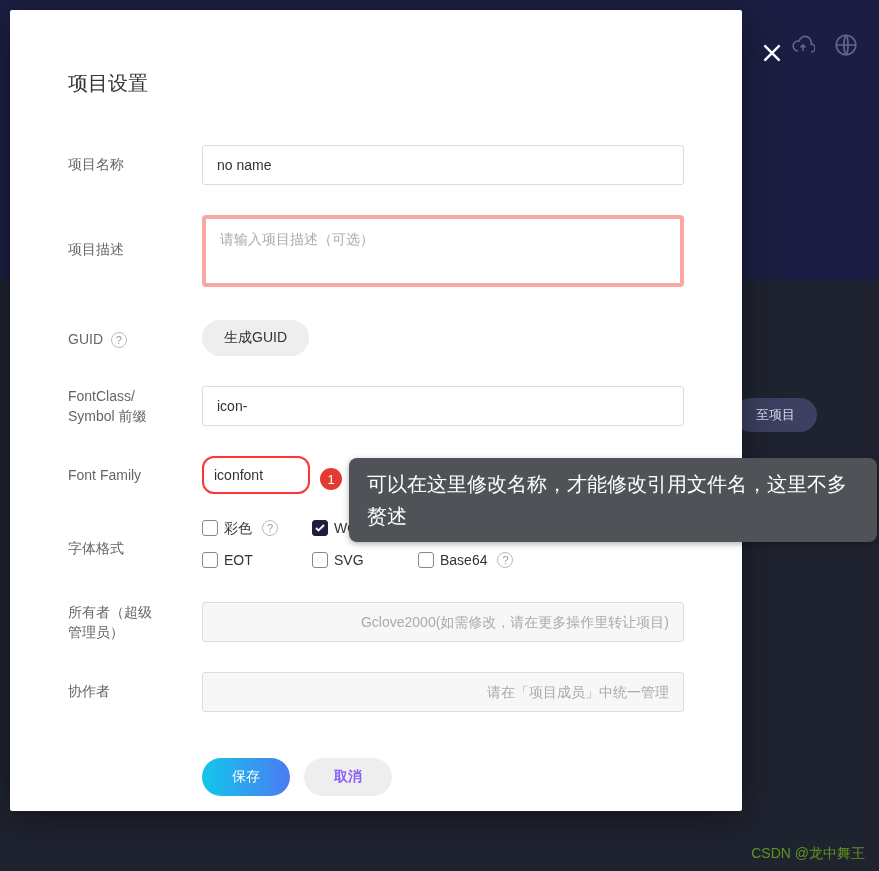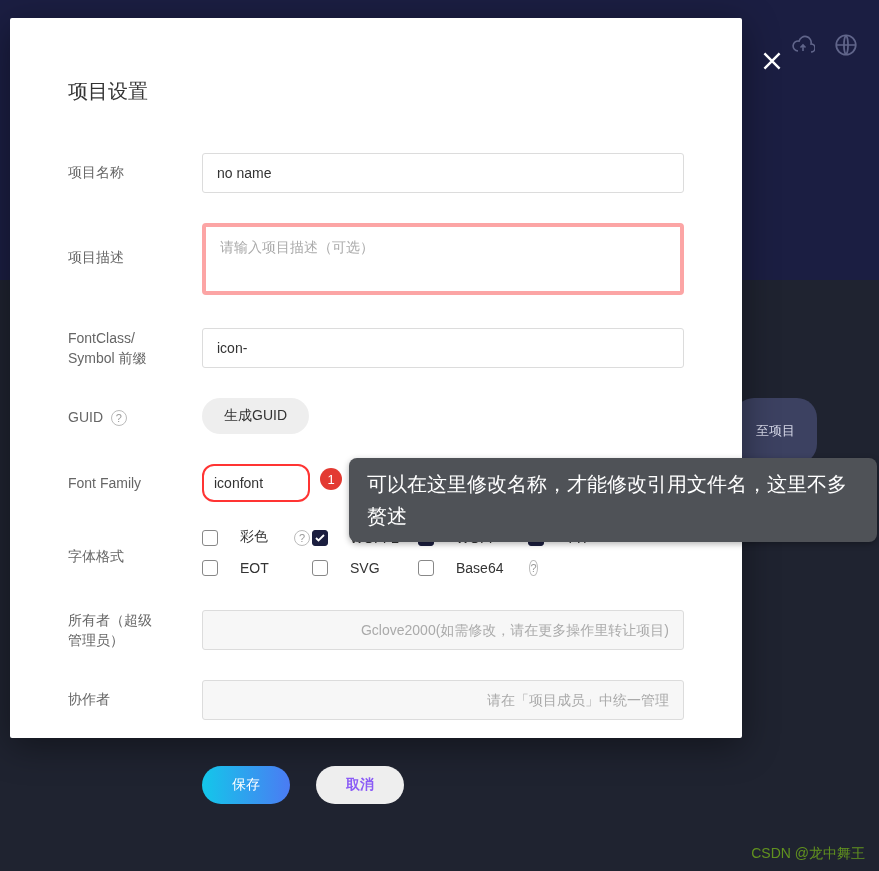--- a/index.html
+++ b/index.html
@@ -28,30 +28,30 @@
       align-items: center;
     }
     .bg-icons svg { opacity: 0.55; }
     .bg-badge {
       position: absolute;
       top: 398px;
       right: 62px;
       background: #3c4161;
       color: #d6d8e8;
       font-size: 13px;
-      padding: 24px 22px;
+      padding: 8px 22px;
       border-radius: 20px;
     }
     .modal {
       position: absolute;
-      top: 18px;
+      top: 10px;
       left: 10px;
       background: #ffffff;
       width: 732px;
-      height: 720px;
+      height: 801px;
       padding: 60px 58px 40px 58px;
       border-radius: 2px;
       box-shadow: 0 8px 36px rgba(0,0,0,0.4);
     }
     .close-icon {
       position: absolute;
       top: 30px;
       right: -43px;
       cursor: pointer;
       width: 26px; height: 26px;
@@ -143,41 +143,41 @@
       border-radius: 12px;
       background: #fff;
     }
     .checkbox-grid {
       display: grid;
       grid-template-columns: 110px 106px 110px 100px;
       row-gap: 14px;
     }
     .checkbox-item {
       display: flex;
-      align-items: flex-end;
-      gap: 22px;
+      align-items: flex-start;
+      gap: 6px;
       cursor: pointer;
     }
     .checkbox-box {
       width: 16px; height: 16px;
       border: 1.5px solid #888;
       border-radius: 3px;
       display: inline-flex;
       align-items: center;
       justify-content: center;
       flex-shrink: 0;
     }
     .checkbox-box.checked {
       background: #1b1e3f;
       border-color: #1b1e3f;
     }
     .checkbox-box.checked svg { display: block; }
     .checkbox-box svg { display: none; }
     .checkbox-label { color: #333; font-size: 14px; }
-    .btn-row { display: flex; gap: 26px; padding-top: 8px; }
+    .btn-row { display: flex; gap: 14px; padding-top: 8px; }
     .btn {
       height: 38px;
       padding: 0 30px;
       border-radius: 19px;
       font-size: 14px;
       border: none;
       cursor: pointer;
     }
     .btn-primary {
       background: linear-gradient(90deg, #13c7ea, #4b7bf3);
@@ -257,36 +257,36 @@
   </div>
 
   <div class="form-row">
     <div class="form-label" style="padding-top:24px;">项目描述</div>
     <div class="form-field">
       <textarea class="textarea-input" placeholder="请输入项目描述（可选）" style=""></textarea>
     </div>
   </div>
 
   <div class="form-row">
+    <div class="form-label">
+      <span>GUID</span>
+      <span class="help-circle">?</span>
+    </div>
+    <div class="form-field">
+      <button class="pill-button">生成GUID</button>
+    </div>
+  </div>
+
+  <div class="form-row">
     <div class="form-label" style="padding-top:0;">
       <span>FontClass/</span><br>
       <span>Symbol 前缀</span>
     </div>
     <div class="form-field">
       <input type="text" class="text-input" value="icon-" style="">
-    </div>
-  </div>
-
-  <div class="form-row">
-    <div class="form-label">
-      <span>GUID</span>
-      <span class="help-circle">?</span>
-    </div>
-    <div class="form-field">
-      <button class="pill-button">生成GUID</button>
     </div>
   </div>
 
   <div class="form-row" style="margin-bottom:26px;">
     <div class="form-label">Font Family</div>
     <div class="form-field">
       <input type="text" class="font-family-input" value="iconfont" style="">
     </div>
   </div>
 

